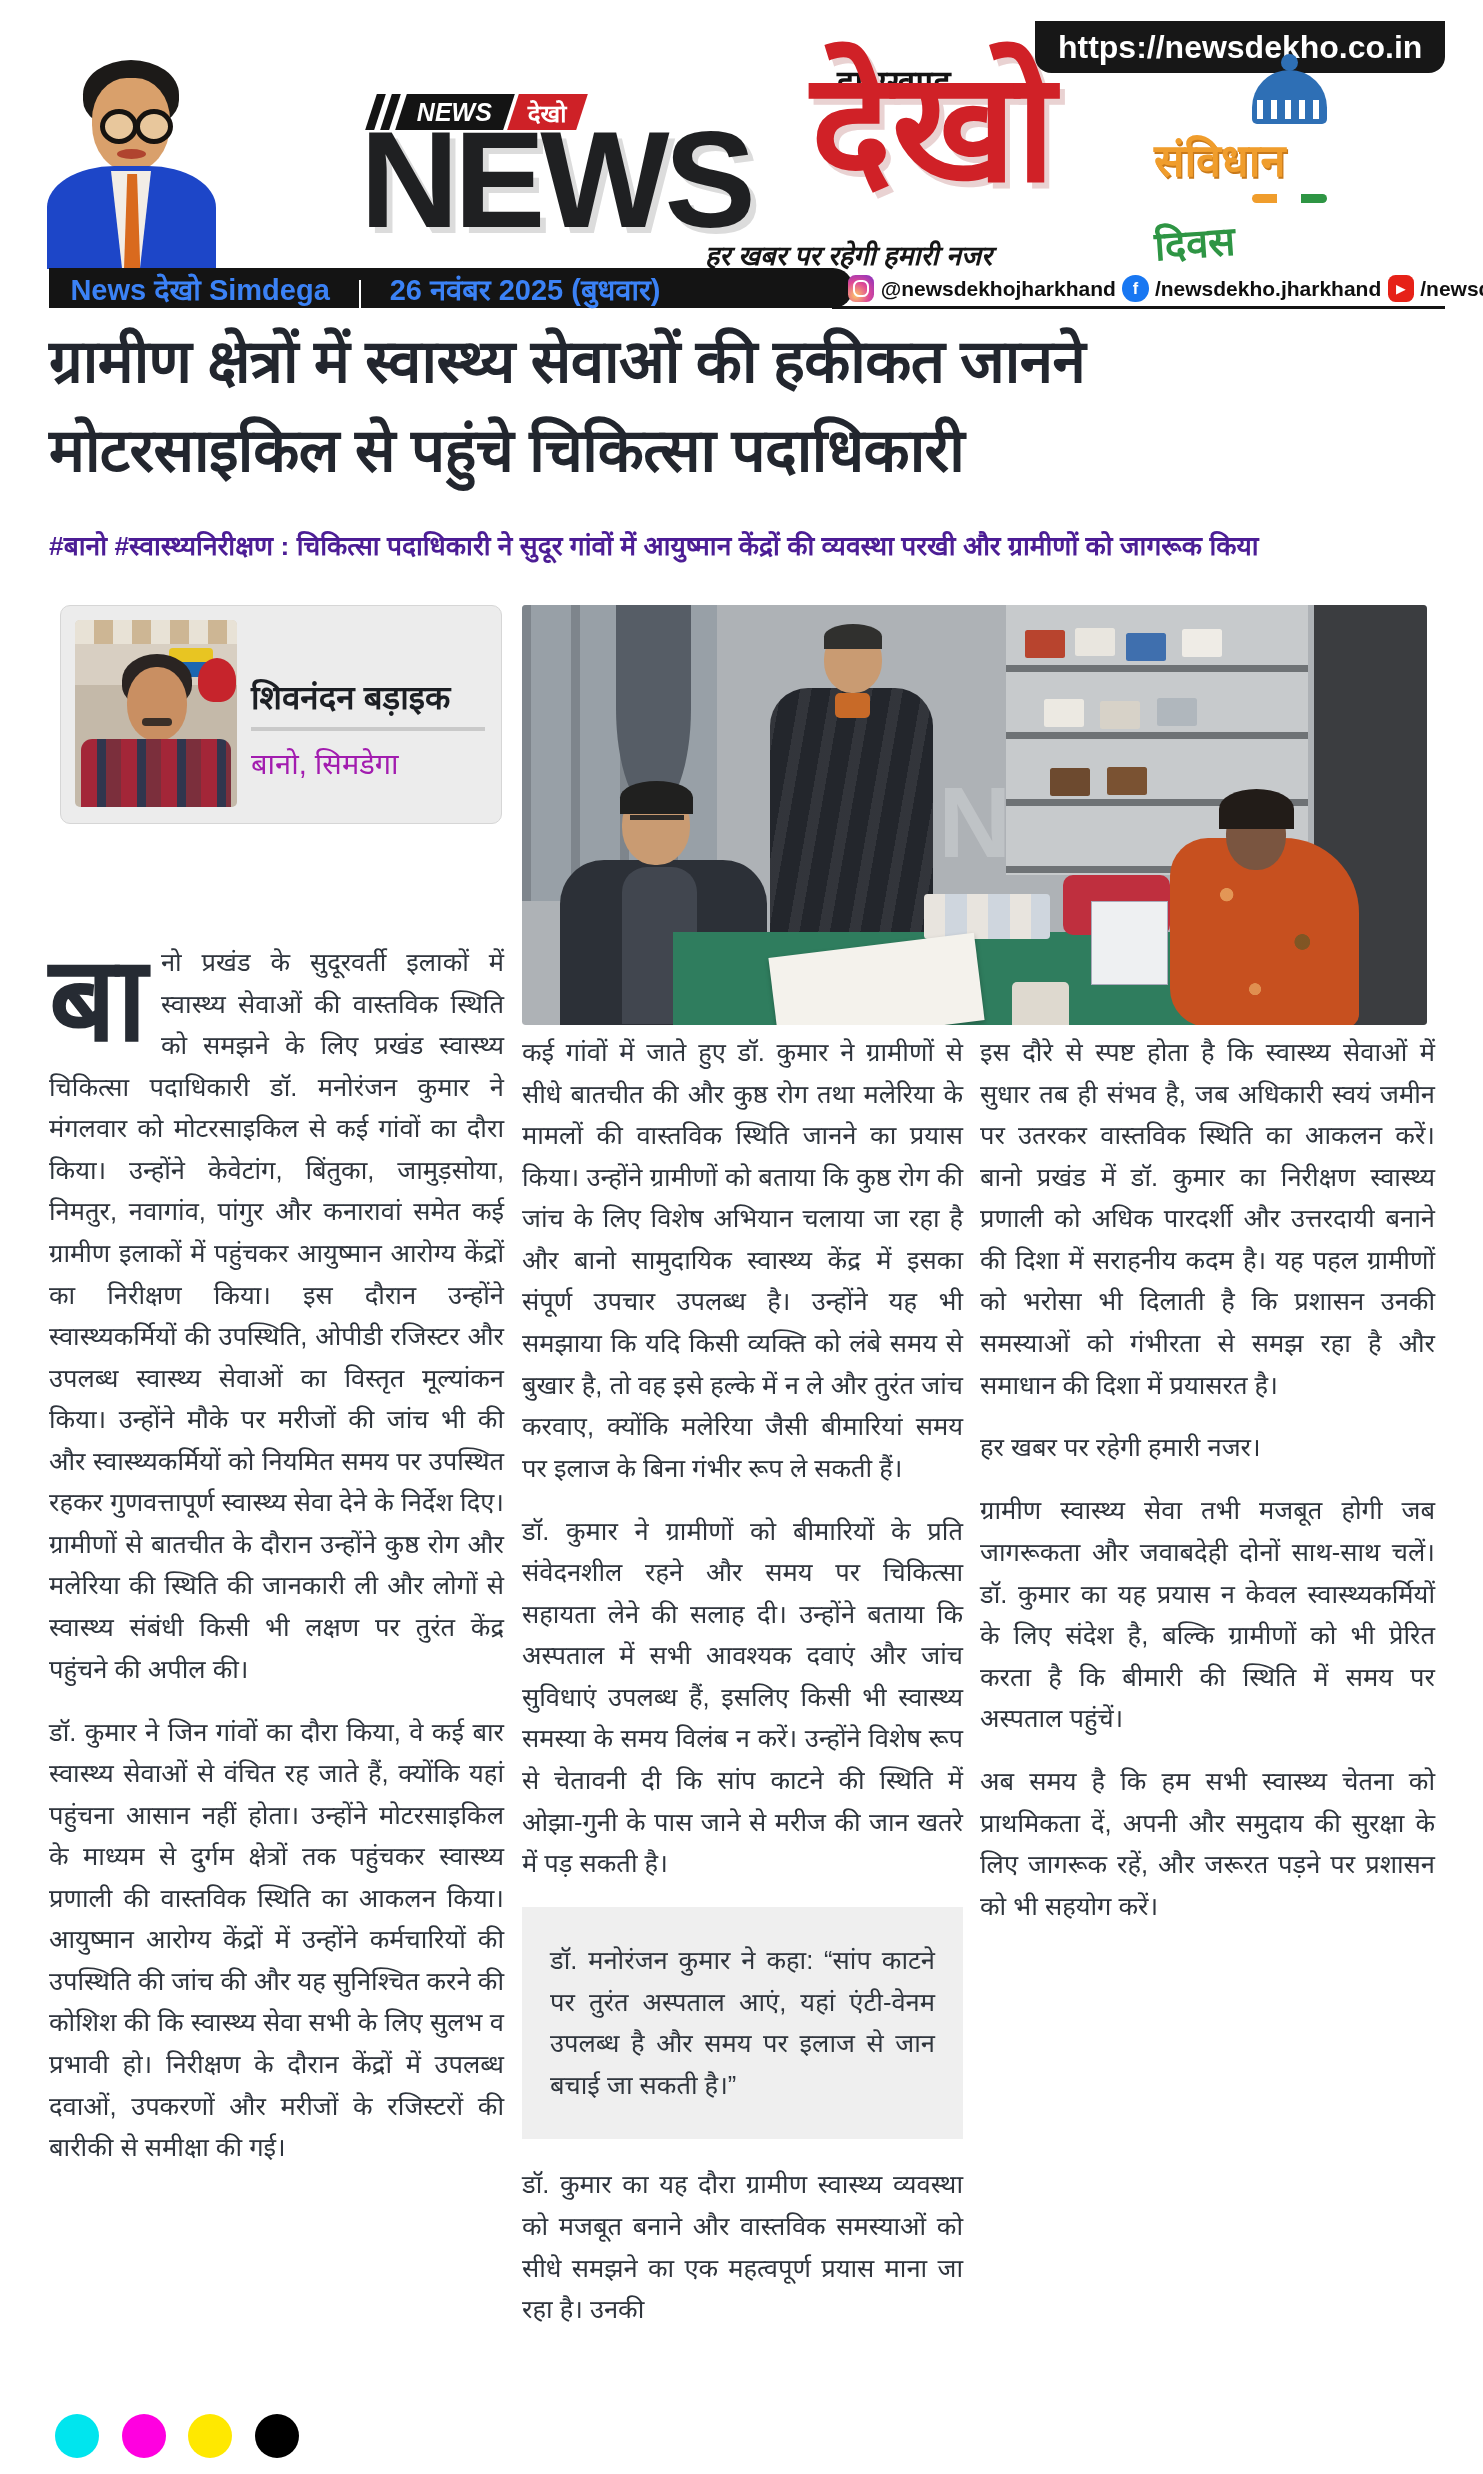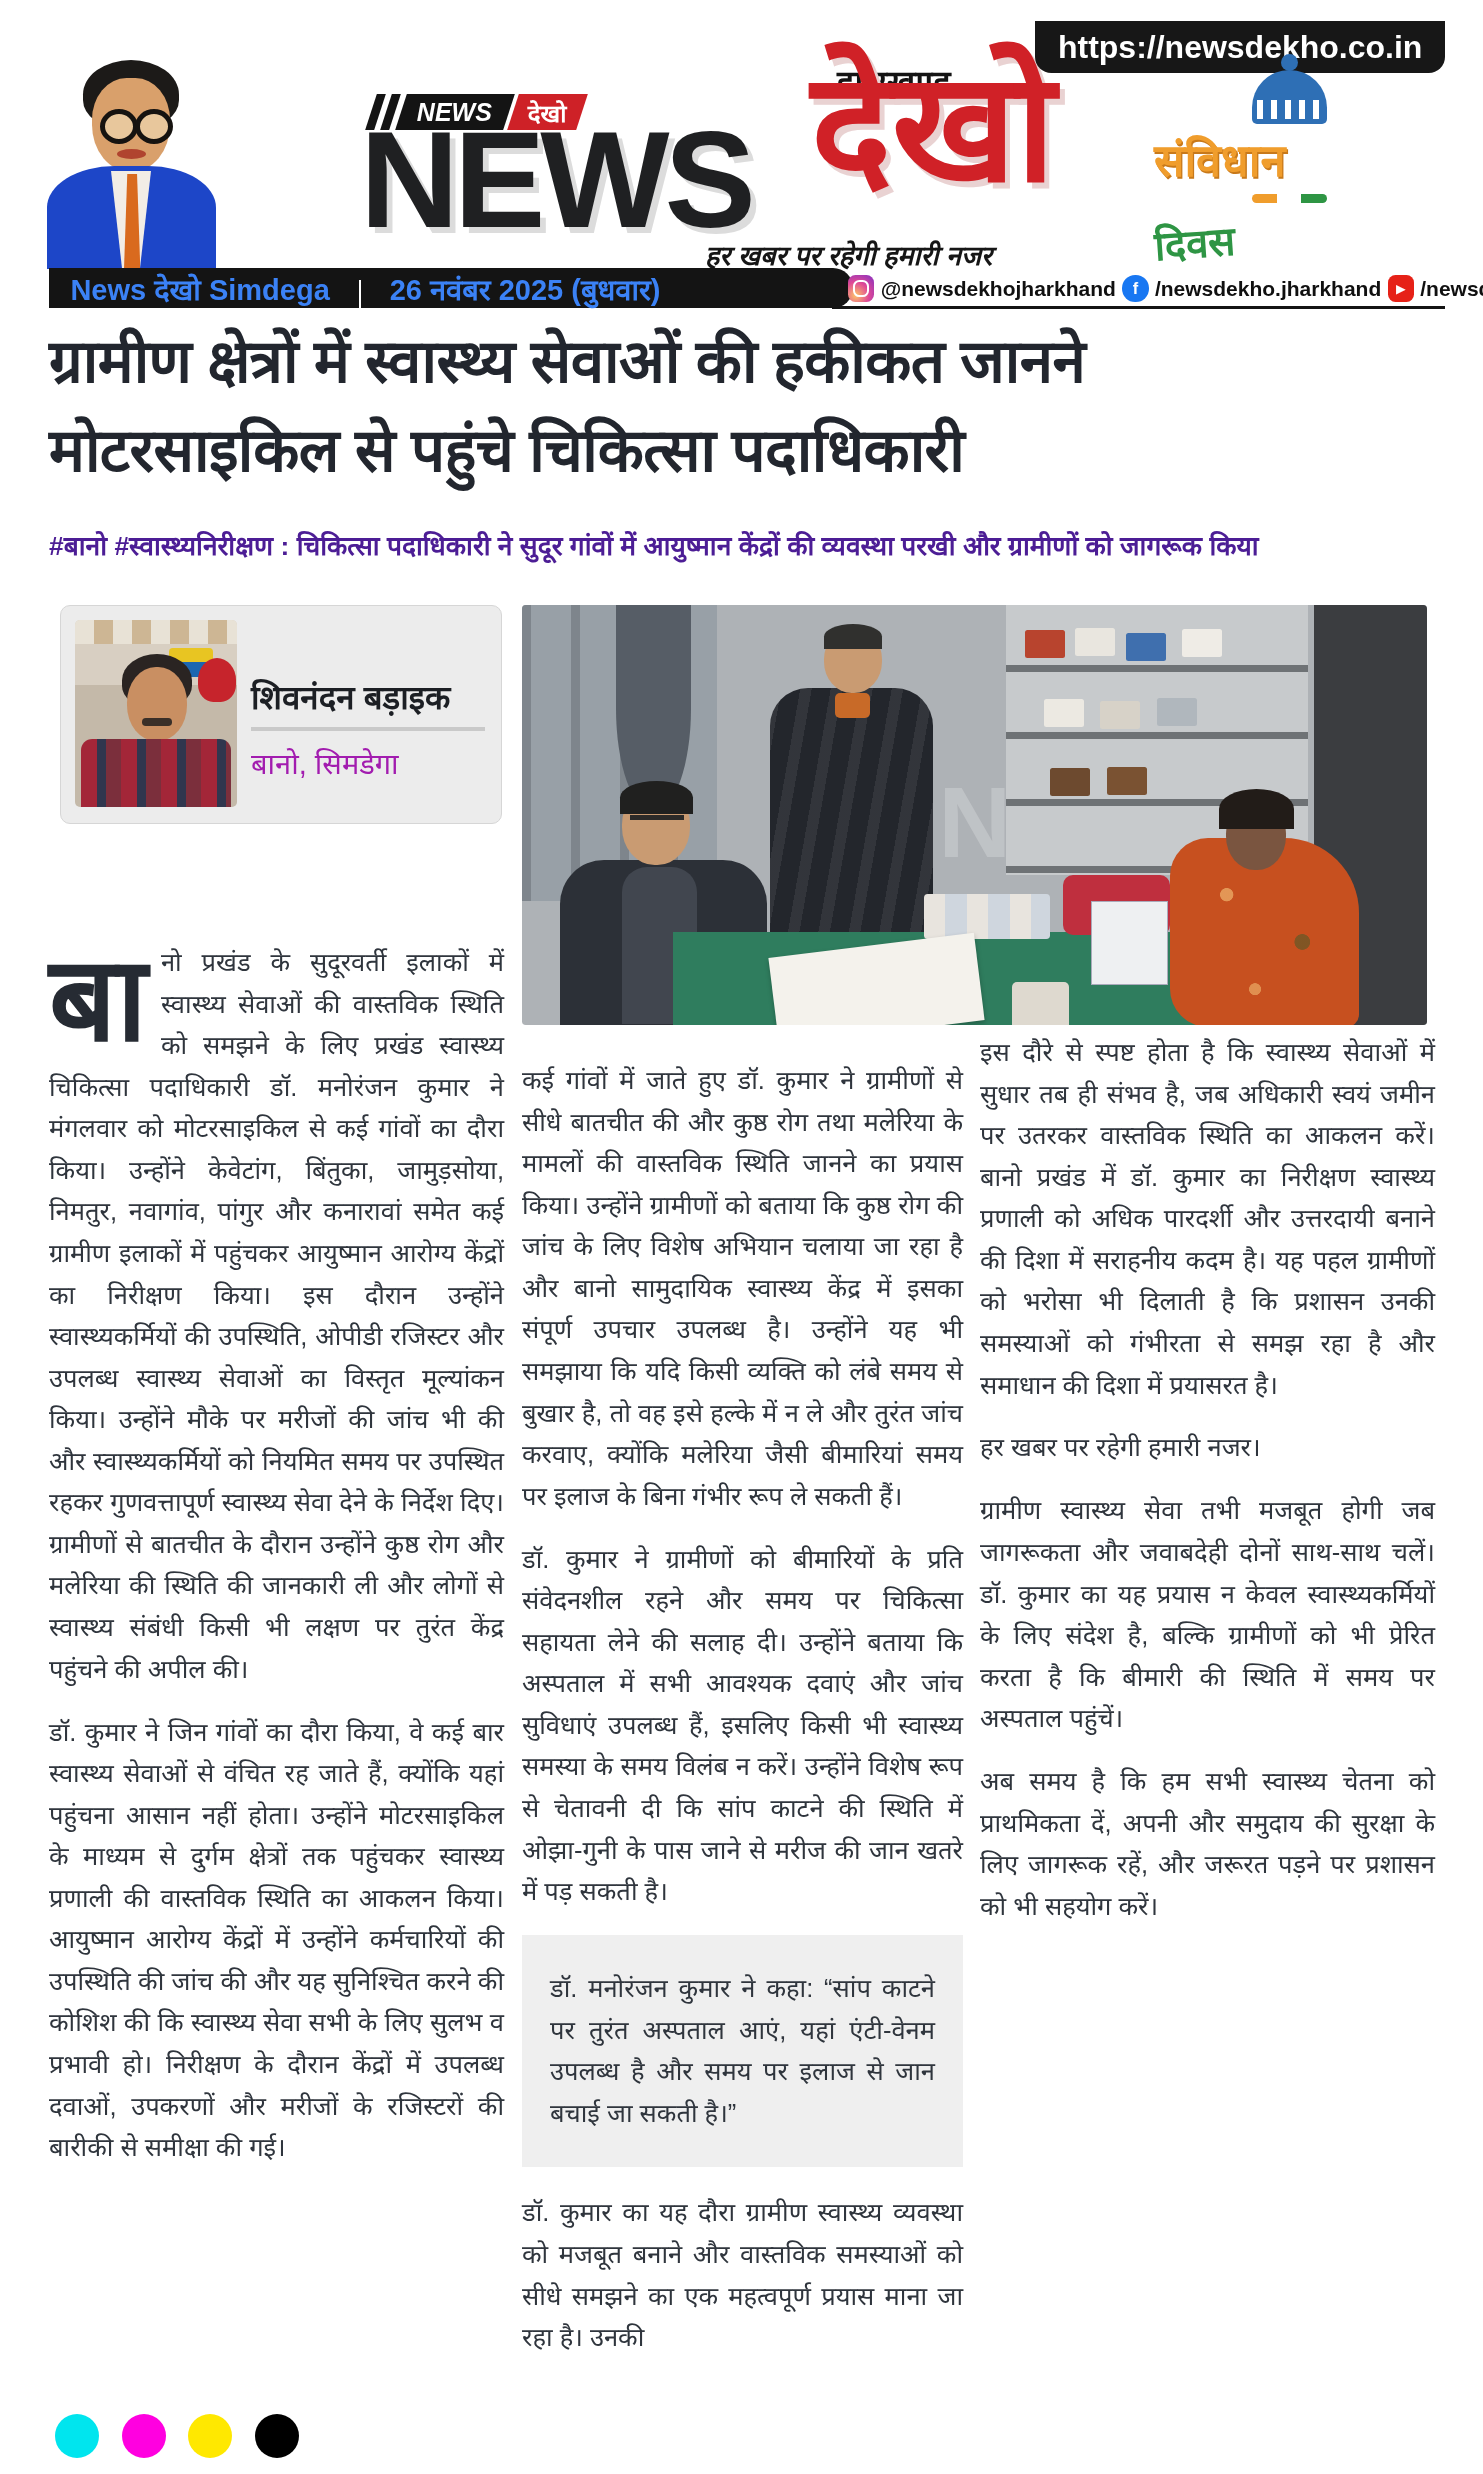--- a/index.html
+++ b/index.html
@@ -103,21 +103,21 @@
   .ph-pens{position:absolute;left:490px;top:377px;width:57px;height:43px;background:#ded9cf;border-radius:5px 5px 0 0;}
   .ph-watermark{position:absolute;left:46%;top:38%;font-size:101px;font-weight:900;color:rgba(255,255,255,.22);}
 
   
   .col{position:absolute;font-size:25.5px;line-height:1.63;text-align:justify;color:#2f353d;}
   .col p{margin:0 0 21.4px 0;}
   .dropcap{float:left;font-size:118px;line-height:.82;font-weight:700;color:#262b33;margin:8.8px 14px 0 0;}
   .quotebox{background:#efefef;padding:33px 28px;margin:22.6px 0 25px 0;}
   .quotebox p{margin:0;}
   .c1{left:49px;top:942px;width:455px;}
-  .c2{left:522px;top:1032px;width:441px;margin-top:28px;}
+  .c2{left:522px;top:1032px;width:441px;}
   .c3{left:980px;top:1032px;width:455px;}
 
   
   .dots{left:55px;top:2414px;display:flex;gap:22.6px;}
   .dot{width:44px;height:44px;border-radius:50%;}
 </style>
 </head>
 <body>
 
 <div class="abs portrait">

